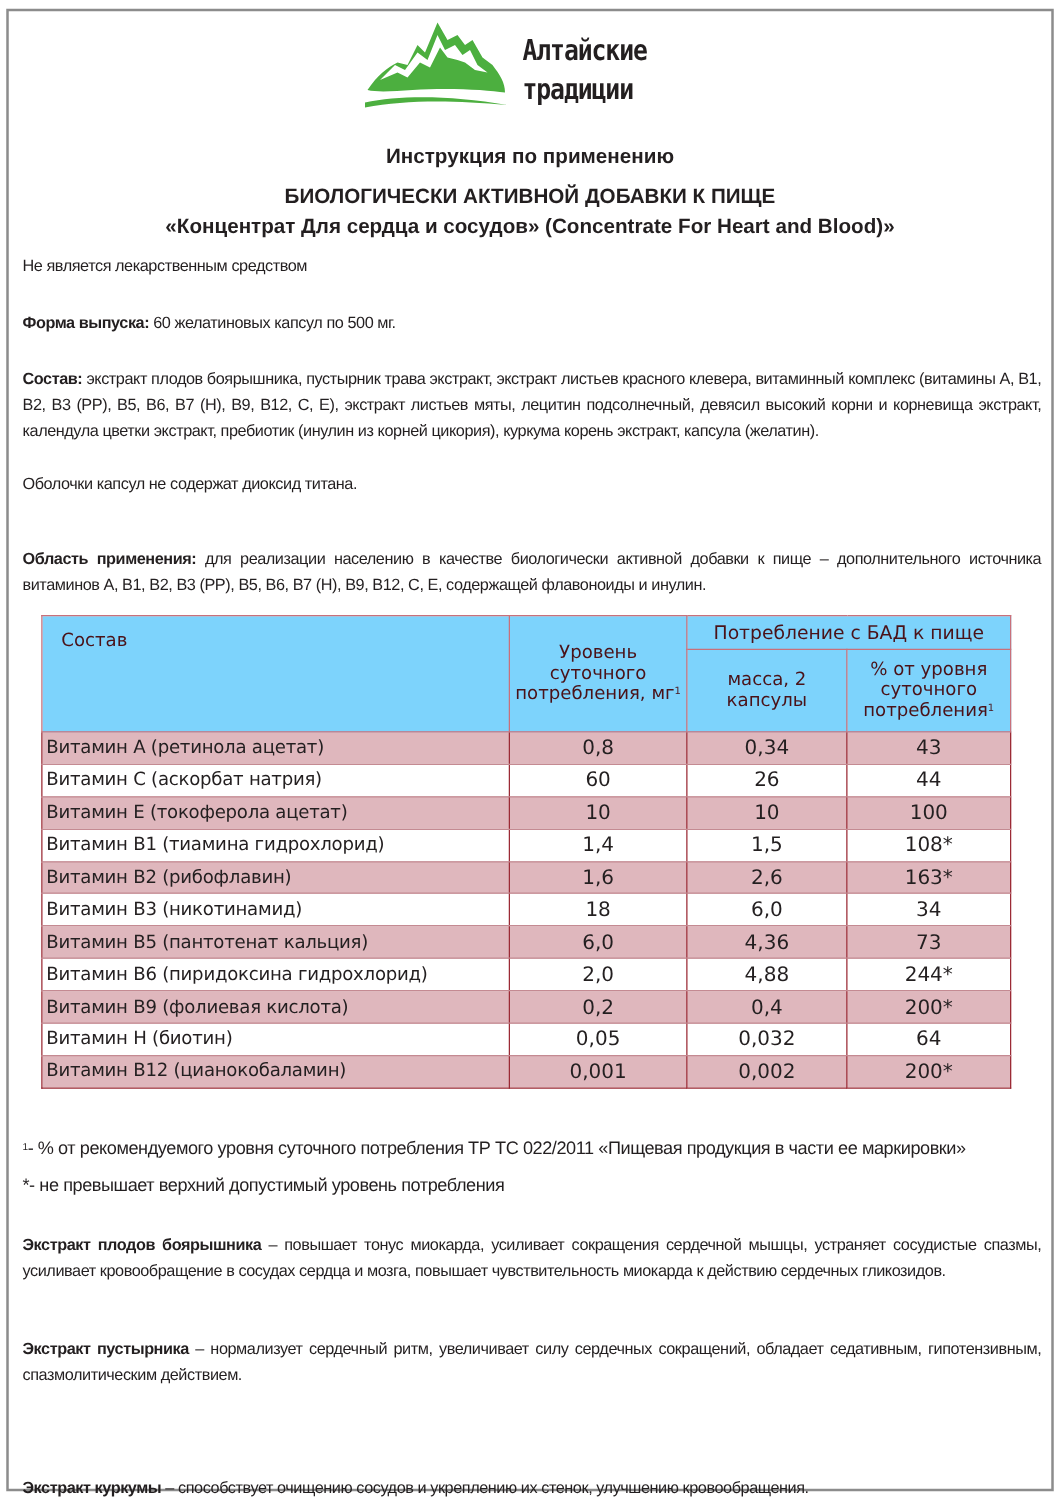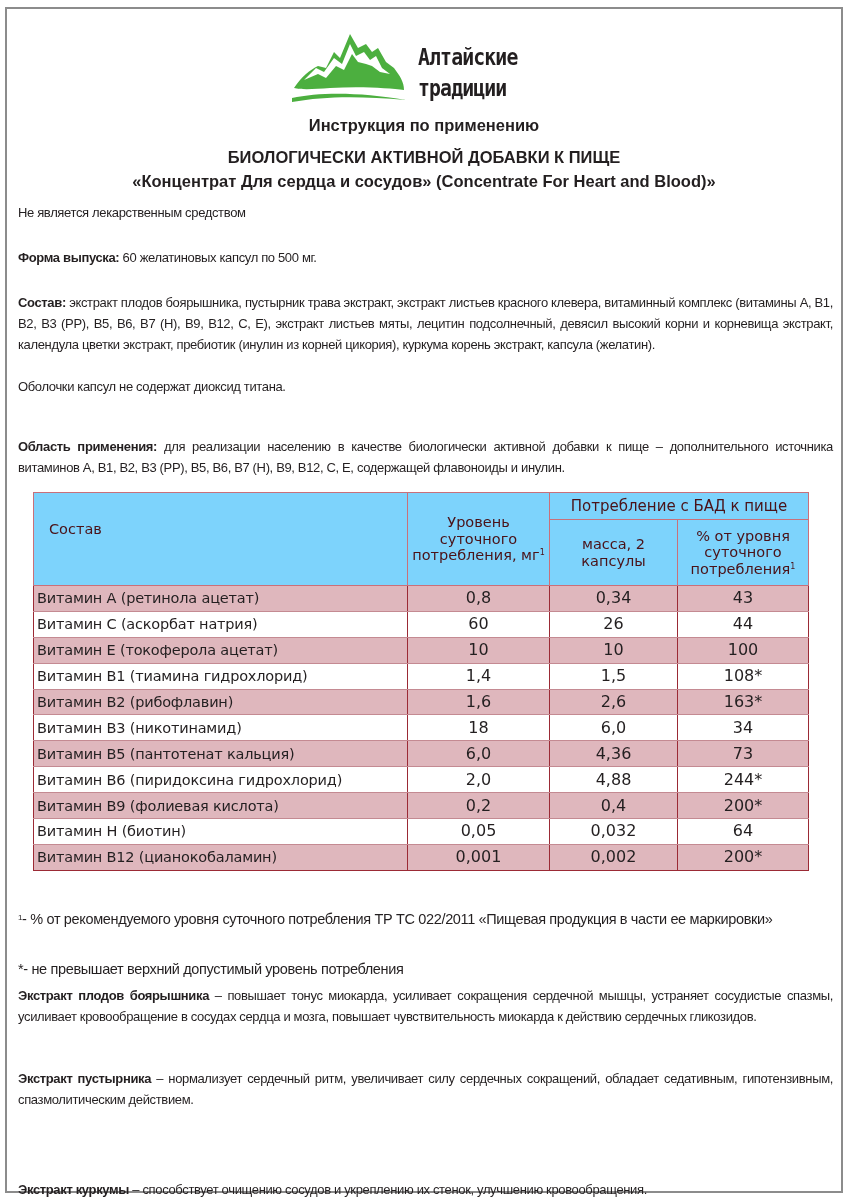--- a/index.html
+++ b/index.html
@@ -2,21 +2,21 @@
 <html><head>
   <meta charset="utf-8">
   <style>
     * { box-sizing: border-box; margin: 0; padding: 0; }
     html, body { width: 849px; height: 1200px; background: #ffffff; overflow: hidden; }
     body { position: relative; font-family: "Liberation Sans", sans-serif; color: #231f20; }
     .frame {
       position: absolute; left: 5px; top: 7px; width: 838px; height: 1186px;
       border: 2px solid #8c8c8c; border-right-width: 2px; background: #fff;
     }
-    .logo { position: absolute; left: 290px; top: 18px; width: 260px; height: 90px; }
+    .logo { position: absolute; left: 290px; top: 2px; width: 260px; height: 90px; }
     .logo svg { position: absolute; left: 0; top: 0; }
     .logo-text {
       position: absolute; left: 128px; top: 24px;
       font-family: "DejaVu Sans Mono", monospace; font-weight: bold;
       font-size: 23px; line-height: 31px; color: #231f20; letter-spacing: -1px;
       transform: scaleX(0.86); transform-origin: left top;
     }
     .center { position: absolute; left: 5px; width: 838px; text-align: center; font-weight: bold; color: #231f20; }
     .t1 { top: 116px; font-size: 16.5px; }
     .t2 { top: 148px; font-size: 16.5px; }
@@ -27,39 +27,39 @@
       letter-spacing: -0.35px;
     }
     .para b { font-weight: bold; }
     .justify { text-align: justify; }
     .p-notdrug { top: 203px; }
     .p-form { top: 248px; }
     .p-comp { top: 293px; }
     .p-shell { top: 377px; }
     .p-area { top: 437px; }
     .p-fn1 { top: 893px; font-size: 14.5px; line-height: 19px; margin-top: 17px; }
-    .p-fn2 { top: 939px; font-size: 14.5px; margin-top: 20px; }
+    .p-fn2 { top: 939px; font-size: 14.5px; }
     .p-ext1 { top: 986px; }
     .p-ext2 { top: 1069px; }
     .p-ext3 { top: 1180px; }
     sup { font-size: 8px; vertical-align: top; position: relative; top: -2px; }
 
     
     .table {
       position: absolute; left: 33px; top: 492px; width: 775px;
       border-collapse: collapse; font-family: "DejaVu Sans", sans-serif;
       font-size: 15px; color: #231f20; table-layout: fixed;
     }
     .table td, .table th { border: 1px solid #9b2a35; }
     .table thead th {
       background: #7dd3fc; color: #4a1218; font-weight: normal;
       font-size: 14.5px; line-height: 16.5px; text-align: center; vertical-align: middle;
       border-color: #c9707a;
     }
-    .table thead th.col-name { text-align: left; padding-left: 15px; vertical-align: top; padding-top: 28px; }
+    .table thead th.col-name { text-align: left; padding-left: 15px; vertical-align: top; padding-top: 12px; }
     .table thead th.grp { height: 27px; font-size: 15px; }
     .table tbody td { height: 25.9px; padding: 0; line-height: 24px; }
     .table tbody td.name { padding-left: 3px; text-align: left; font-size: 14.5px; letter-spacing: -0.2px; }
     .table tbody td.num { text-align: center; font-size: 16px; }
     .table tbody tr.alt td { background: #dfb7bd; }
     .table tbody tr td { border-left: 1px solid #9b2a35; border-right: 1px solid #9b2a35; border-top: 1px solid #c48a92; border-bottom: 1px solid #c48a92; }
     .table tbody tr:last-child td { border-bottom: 1px solid #9b2a35; }
   </style>
 </head>
 <body>

